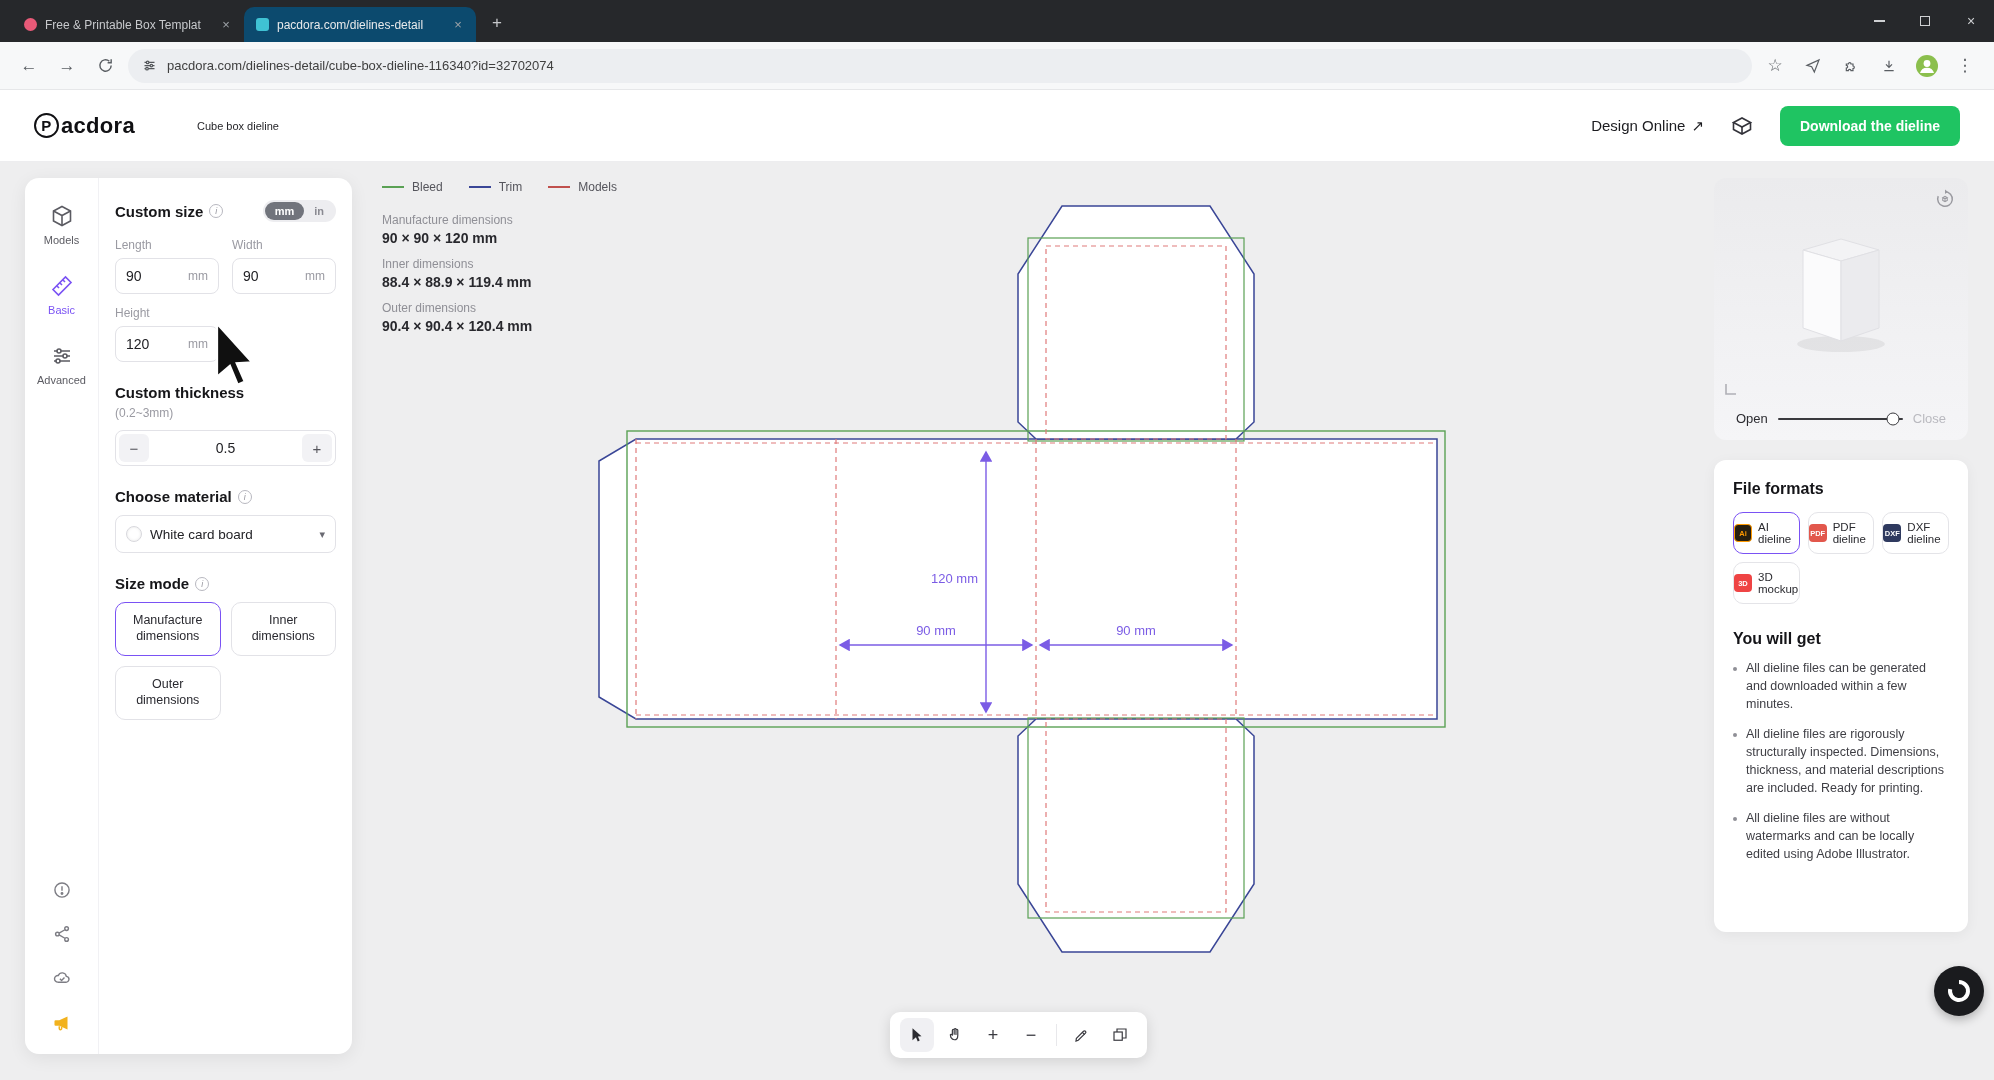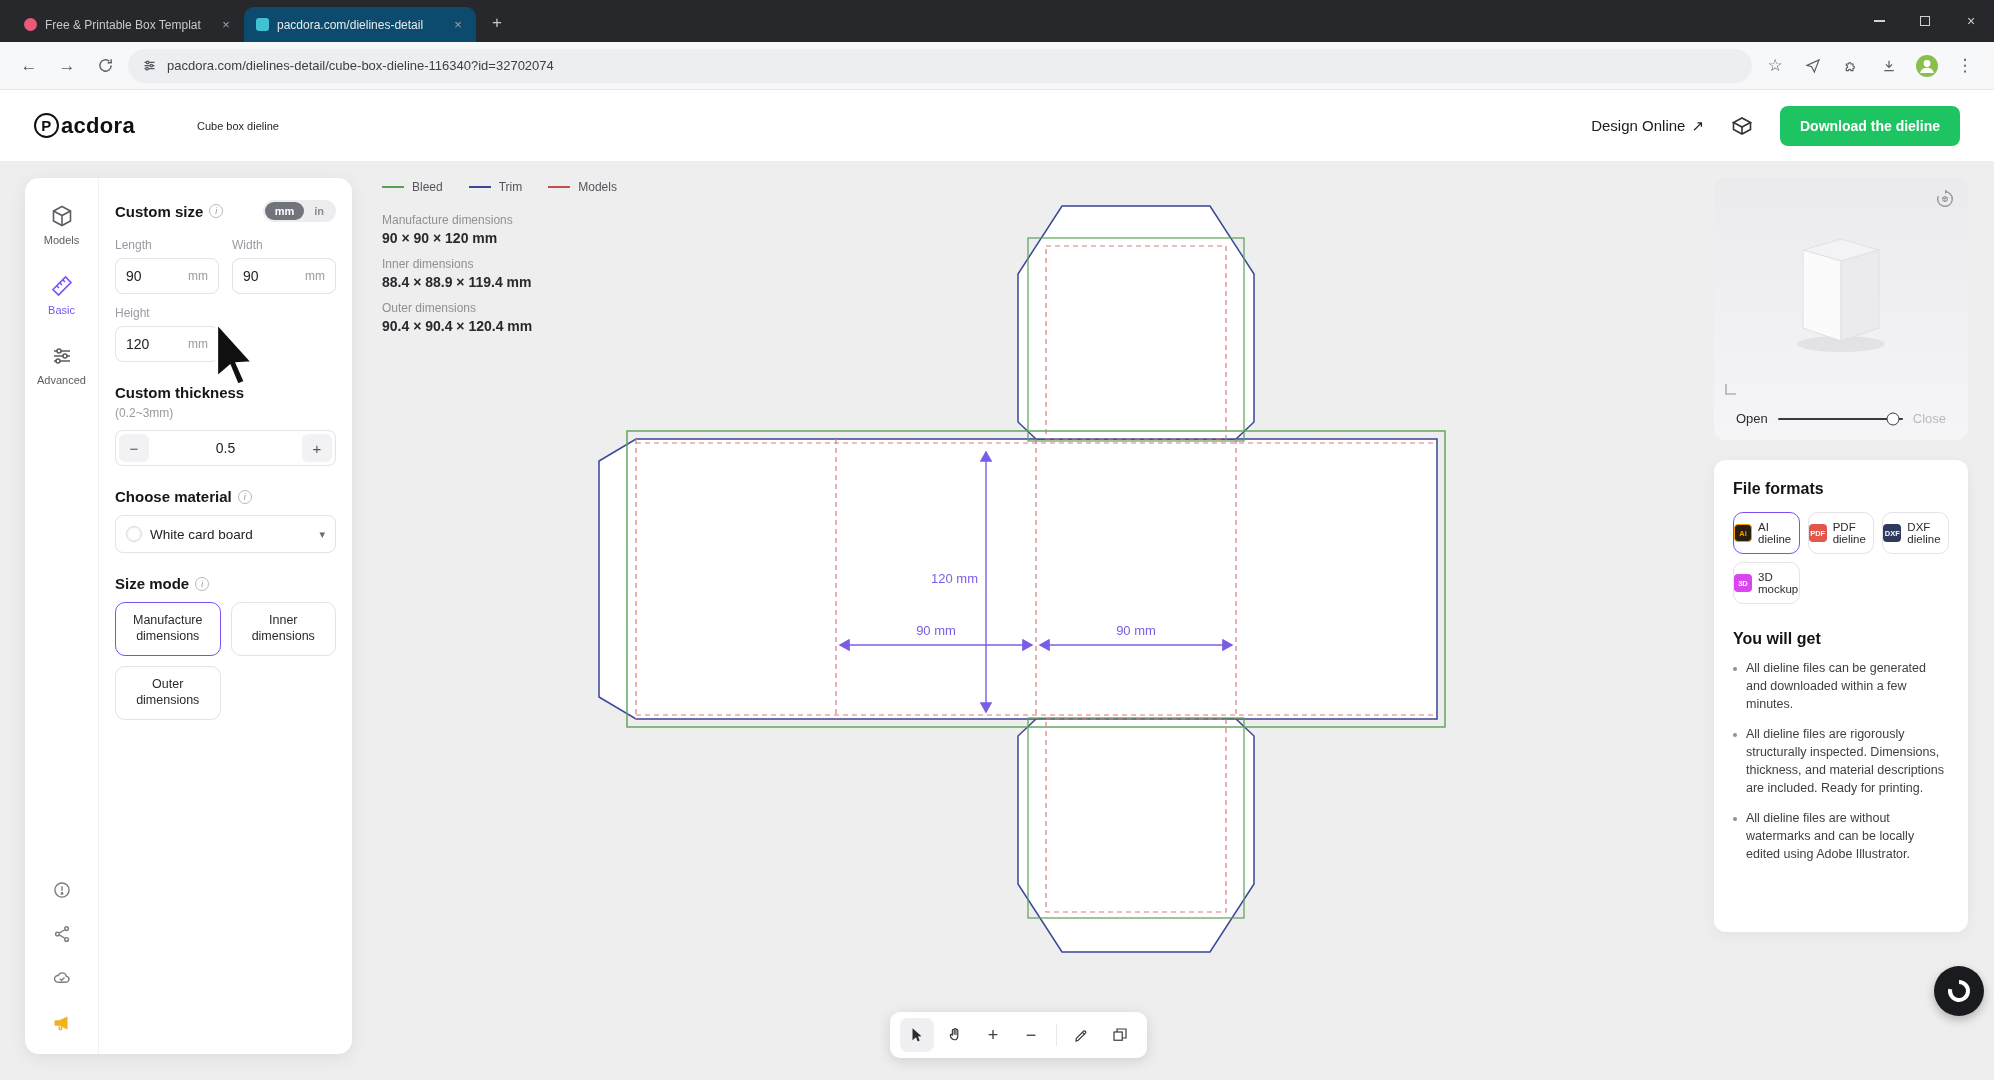--- a/index.html
+++ b/index.html
@@ -128,21 +128,21 @@
   .fftitle { font-size:16px; font-weight:700; color:#141418; }
   .ffgrid { display:grid; grid-template-columns:1fr 1fr 1fr; gap:8px; margin-top:14px; }
   .fbtn { height:42px; border:1px solid #e4e4e8; border-radius:10px; background:#fff;
     display:flex; align-items:center; justify-content:center; gap:6px; font-size:11.5px; color:#2b2b30; }
   .fbtn.active { border:1.6px solid #7a52f4; }
   .fbadge { width:18px; height:18px; border-radius:4px; display:flex; align-items:center;
     justify-content:center; font-size:7.5px; font-weight:700; color:#fff; flex:none; }
   .b-ai  { background:#271f10; color:#ff9a00; border:1px solid #ff9a00; }
   .b-pdf { background:#e2574c; }
   .b-dxf { background:#2f3a5f; }
-  .b-3d  { background:#d946ef; }
+  .b-3d  { background:#ef4444; }
   .ywg { margin-top:26px; }
   .ywg ul { list-style:none; margin-top:12px; }
   .ywg li { display:flex; gap:9px; margin-bottom:13px; font-size:12.5px; color:#3e3e44; line-height:1.42; }
   .bdot { width:4px; height:4px; border-radius:50%; background:#8f8f96; margin-top:7px; flex:none; }
 
   .chatbtn { position:absolute; left:1934px; top:804px; width:50px; height:50px; border-radius:50%;
     background:#1a1b1e; display:flex; align-items:center; justify-content:center; box-shadow:0 4px 10px rgba(0,0,0,.25); }
   .cursor-overlay { position:absolute; left:206px; top:158px; z-index:40; }
 </style>
 </head>

